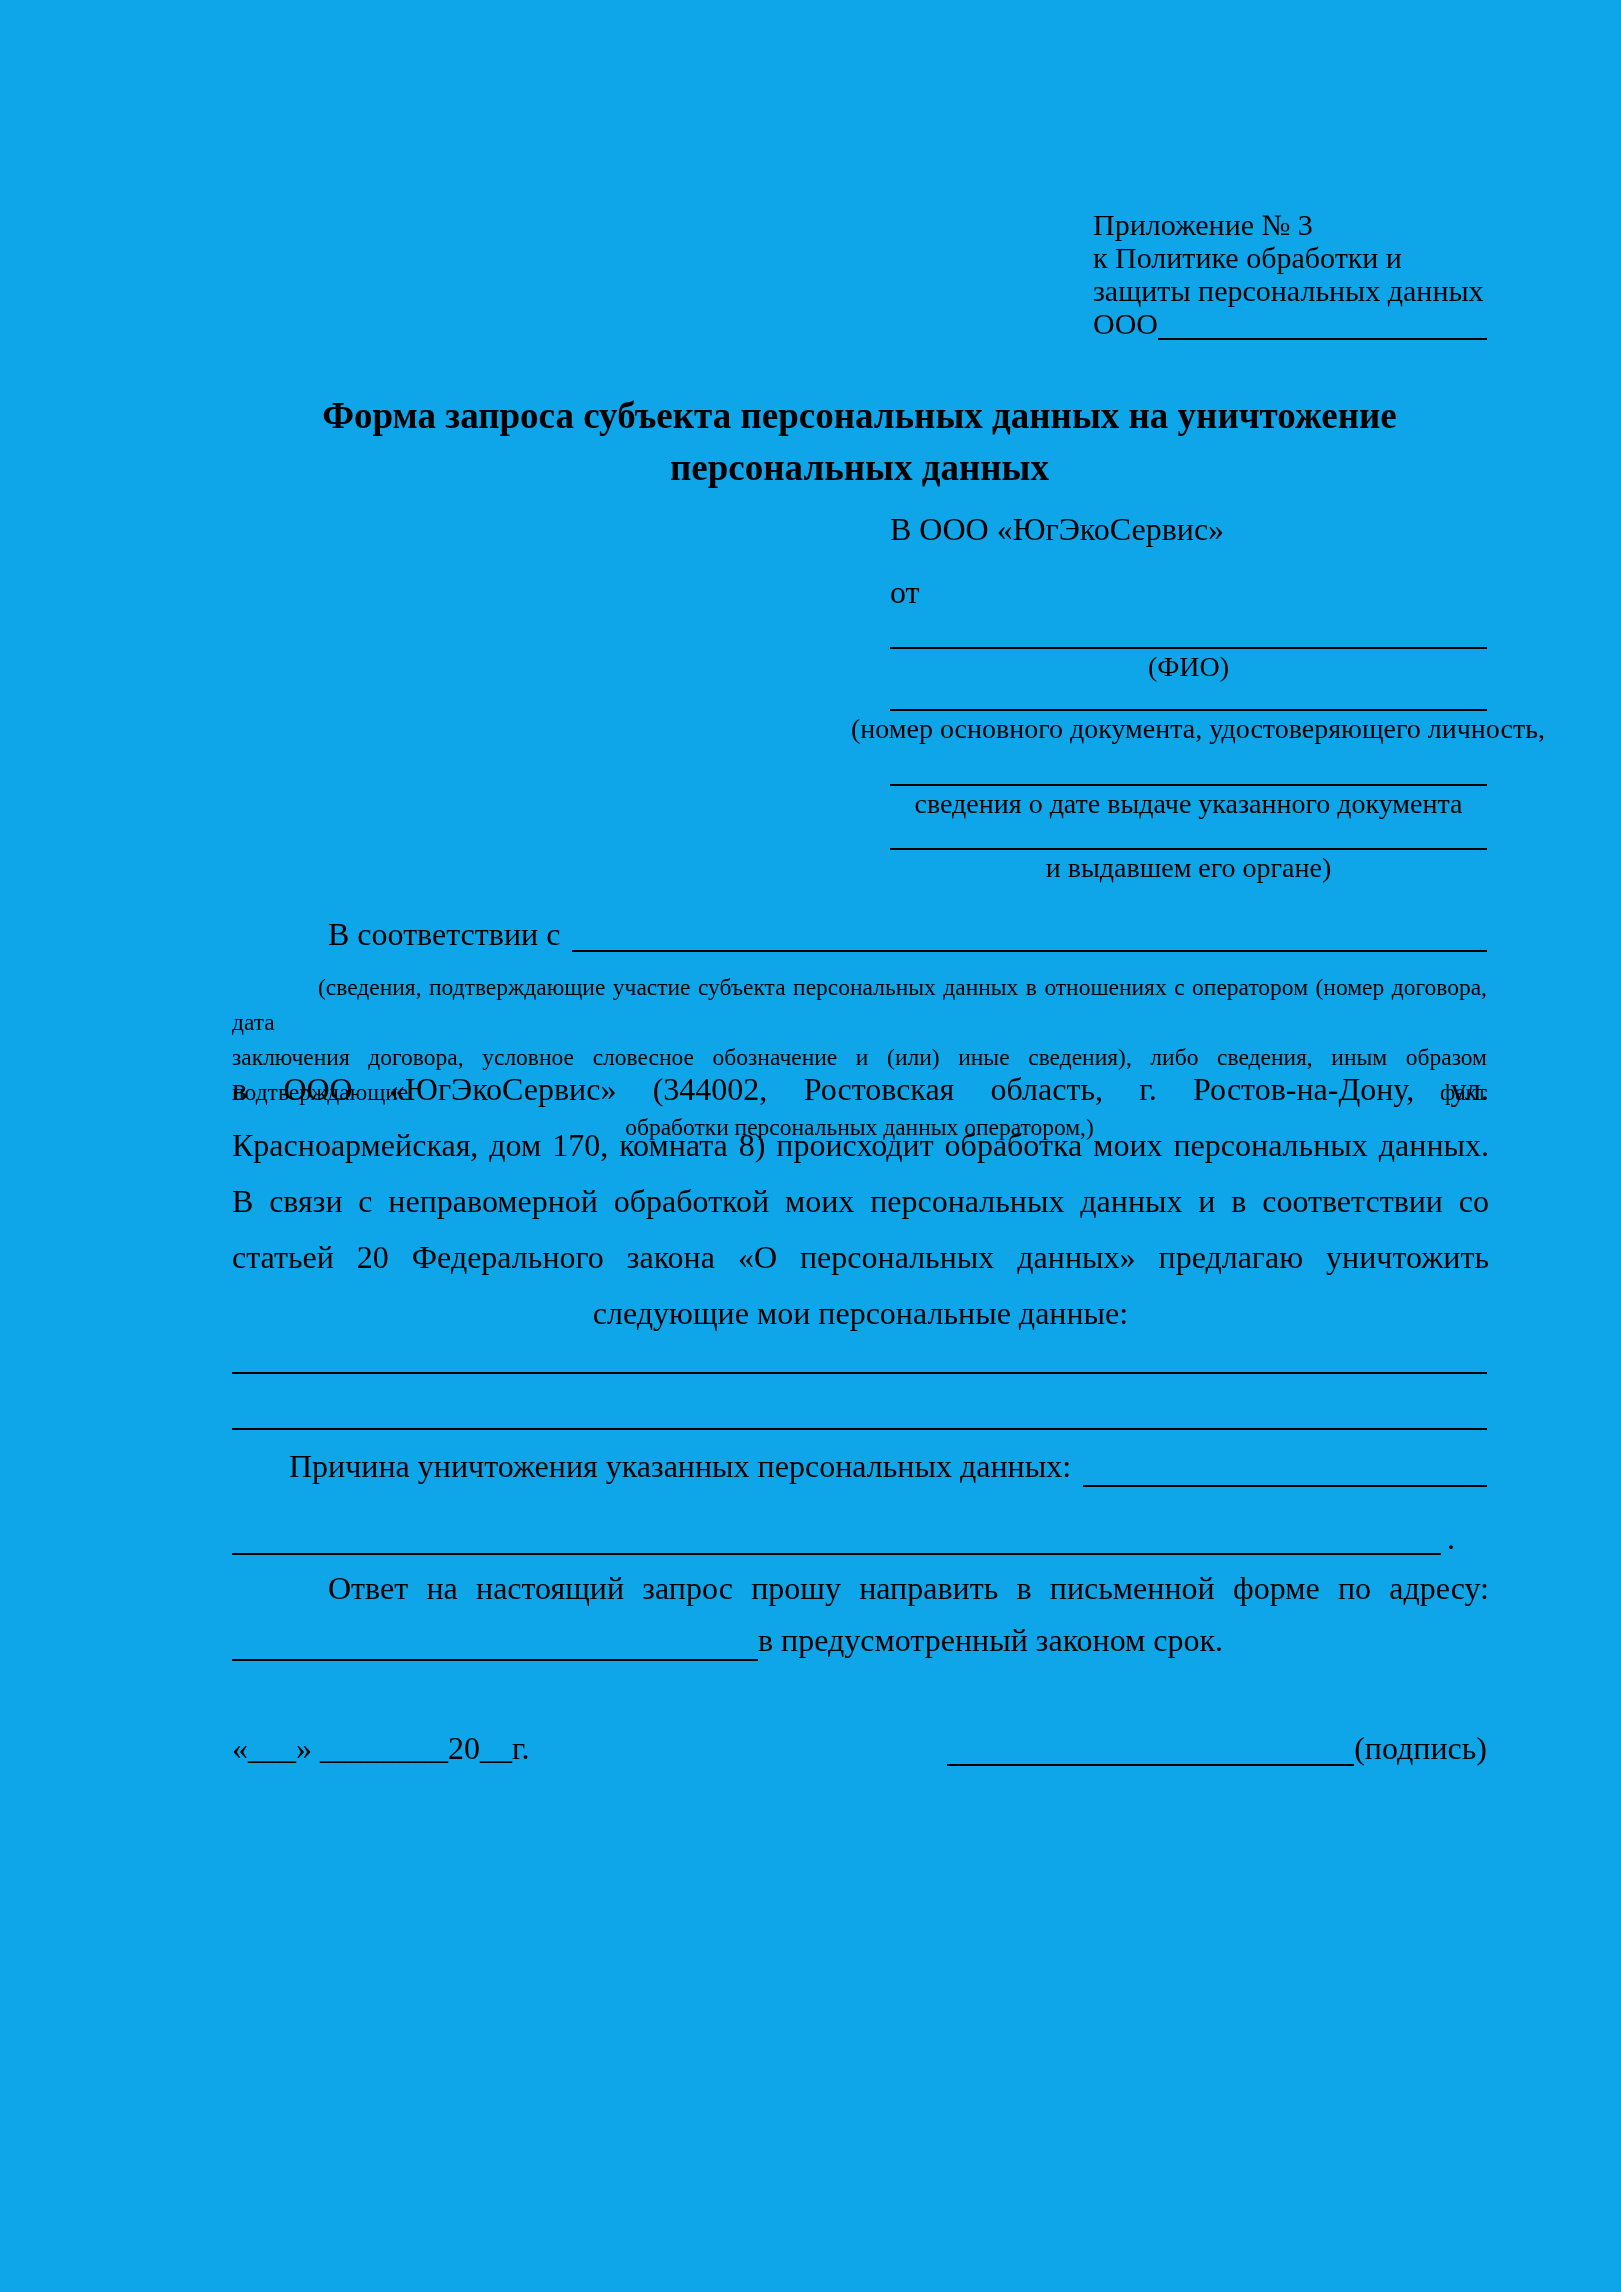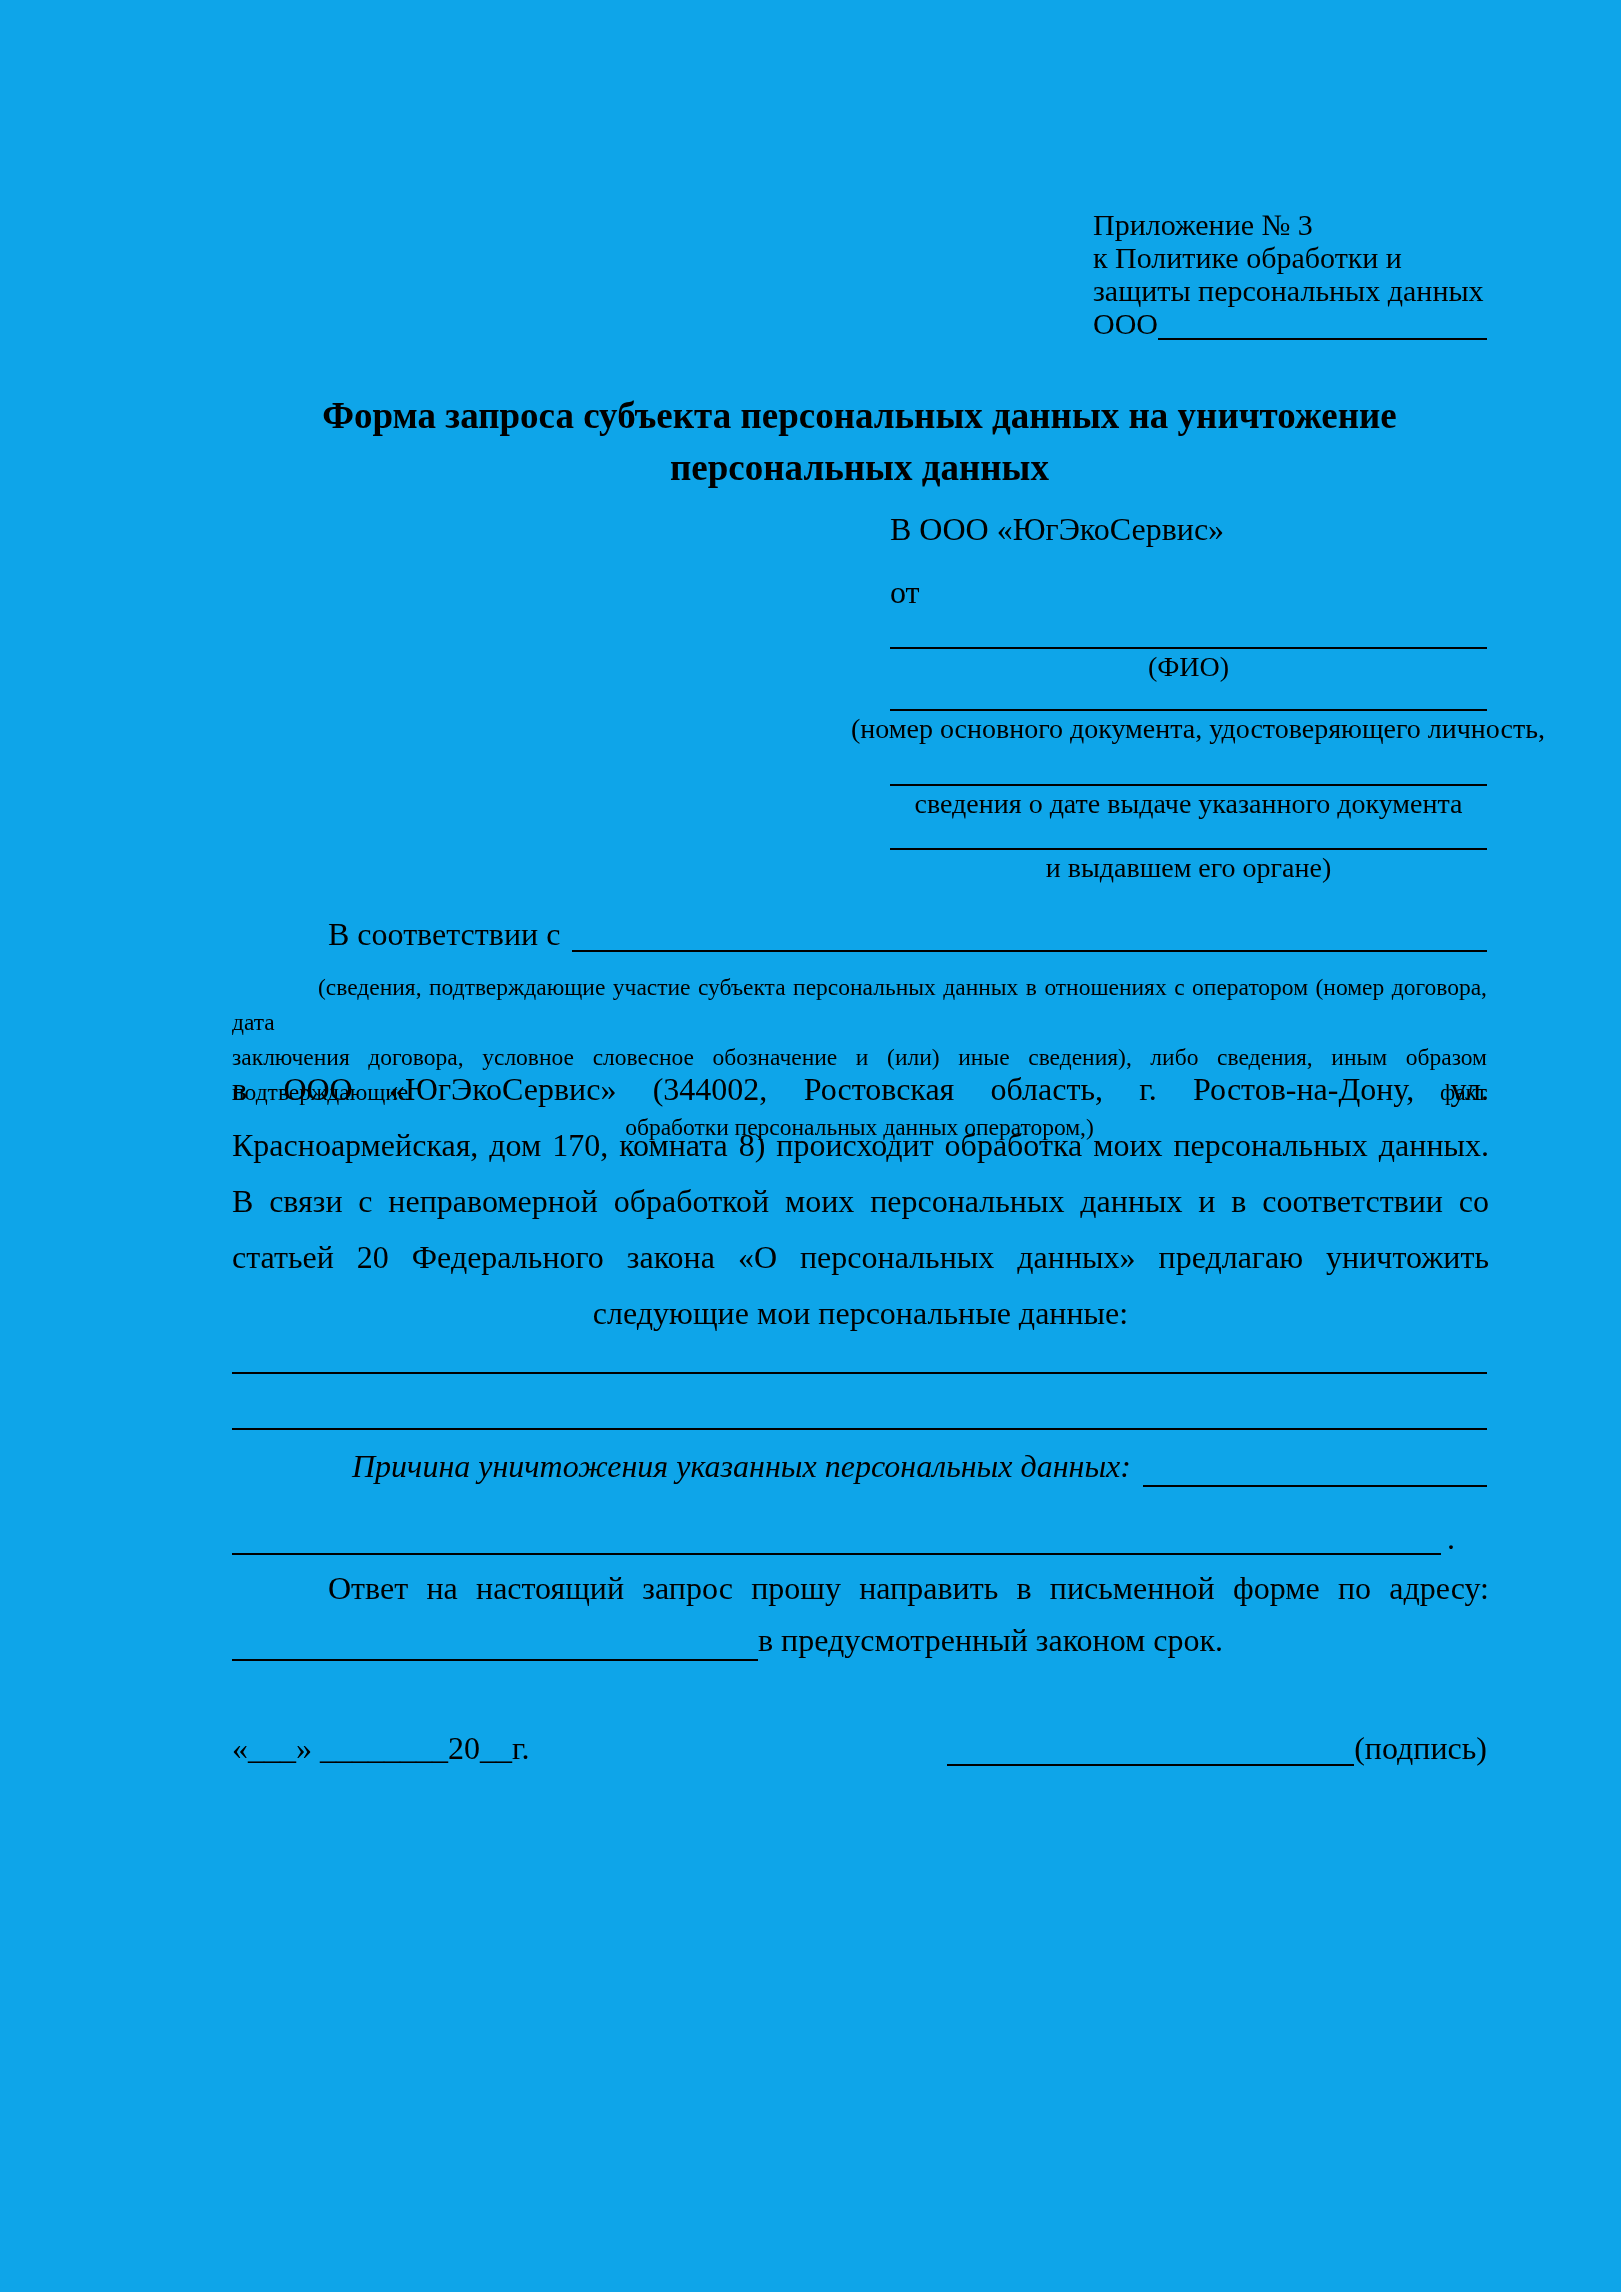--- a/index.html
+++ b/index.html
@@ -56,21 +56,21 @@
   .jline{text-align:justify;text-align-last:justify;}
   .lline{text-align:center;}
 
   
   .blank-a{position:absolute;left:232px;top:1372px;width:1255px;}
   .blank-b{position:absolute;left:232px;top:1428px;width:1255px;}
 
   
   .reason{position:absolute;left:232px;top:1445px;width:1255px;
     font-size:32px;line-height:43px;display:flex;padding-top:0;}
-  .reason .lead{margin-left:120px;white-space:nowrap;padding-right:11.8px;font-style:italic;}
+  .reason .lead{margin-left:57px;white-space:nowrap;padding-right:11.8px;}
   .reason .fill-line{height:40px;}
 
   
   .period-row{position:absolute;left:232px;top:1517px;width:1255px;
     font-size:32px;line-height:43px;display:flex;}
   .period-row .fixed-line{width:1209px;height:36px;}
   .period-row .dot{padding-left:5.9px;}
 
   
   .answer-1{position:absolute;left:232px;top:1560px;width:1257px;

